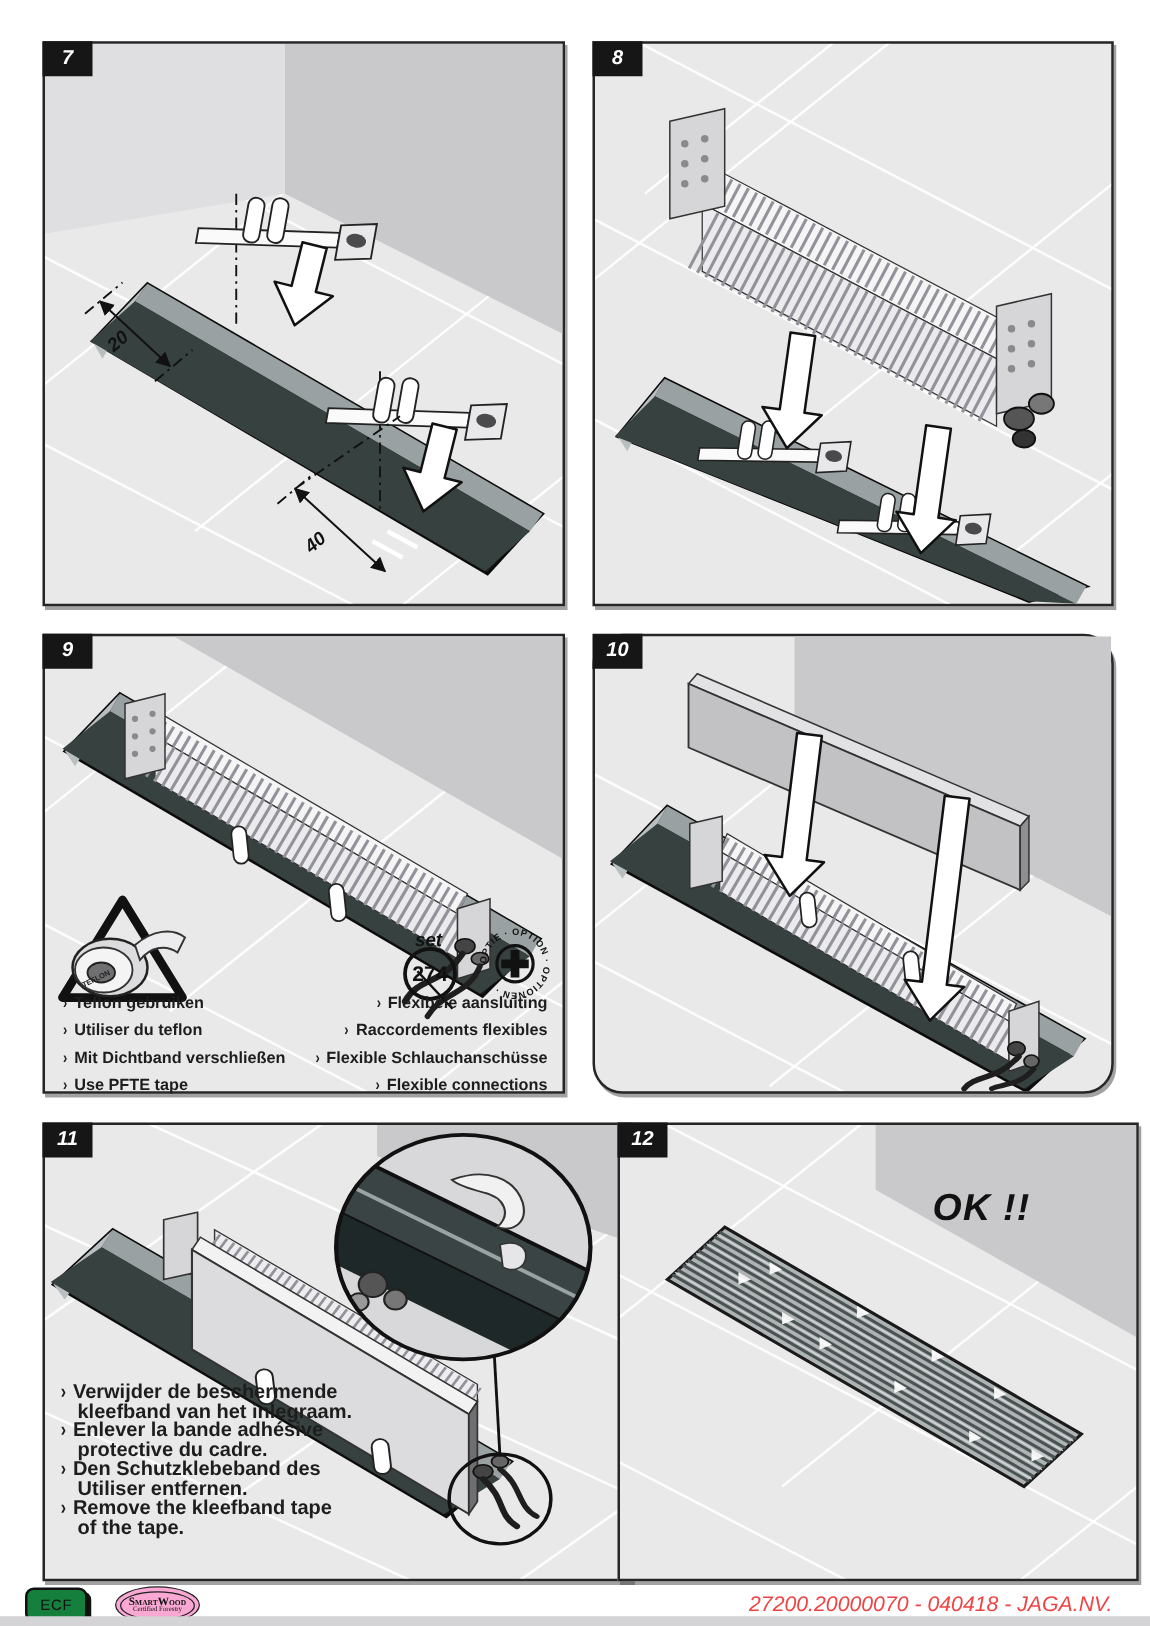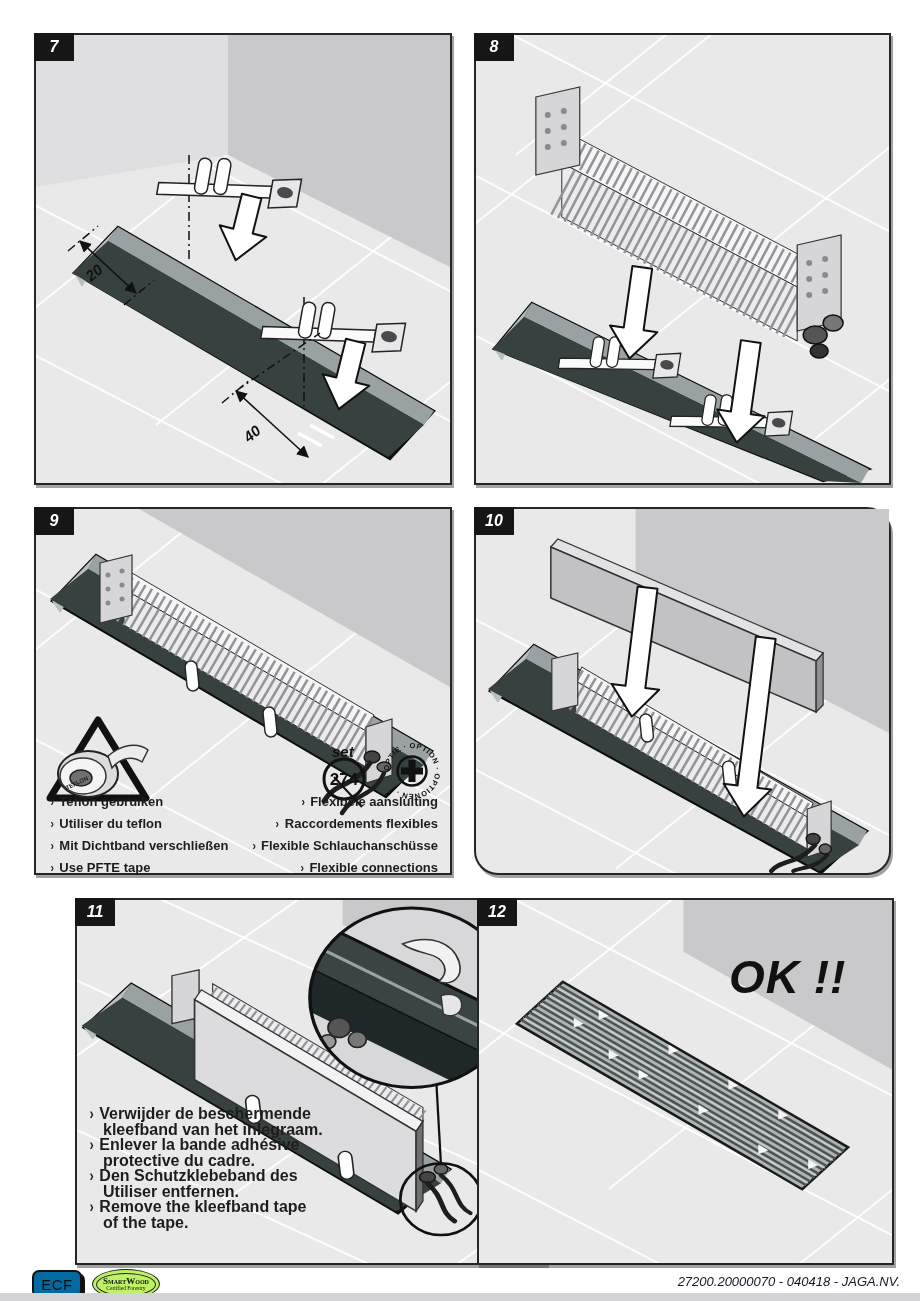--- a/index.html
+++ b/index.html
@@ -12,34 +12,34 @@
   .numtab{position:absolute;left:-2px;top:-2px;min-width:32px;height:28px;background:#161616;
           color:#ffffff;font-size:16px;font-weight:bold;font-style:italic;
           display:flex;align-items:center;justify-content:center;padding:0 4px;z-index:5;}
   .notes{position:absolute;font-weight:bold;font-size:13px;color:#1d1d1d;z-index:4;}
   .notes .ln{white-space:nowrap;}
   .b{display:inline-block;margin-right:5px;transform:scaleX(.8);}
   .p9-left{left:14px;top:282px;line-height:22px;}
   .p9-right{right:12px;top:282px;text-align:right;line-height:22px;}
   .p11-notes{left:12px;top:206px;font-size:16px;line-height:15.5px;}
   .p11-notes .cont{padding-left:14px;}
-  .ok-label{position:absolute;left:250px;top:50px;font-size:46px;font-weight:bold;font-style:italic;
+  .ok-label{position:absolute;left:250px;top:50px;font-size:30px;font-weight:bold;font-style:italic;
             letter-spacing:1px;color:#111;z-index:4;}
   
   #footer{position:absolute;left:0;top:1266px;width:920px;height:35px;}
-  .ecf{position:absolute;left:32px;top:4px;width:46px;height:24px;border:2px solid #111;border-radius:7px;
-       background:#0369a1;box-shadow:3px 3px 0 #111;display:flex;align-items:center;justify-content:center;
-       font-size:15px;letter-spacing:.5px;color:#111;}
+  .ecf{position:absolute;left:20px;top:4px;width:46px;height:24px;border:2px solid #111;border-radius:7px;
+       background:#15803d;box-shadow:3px 3px 0 #111;display:flex;align-items:center;justify-content:center;
+       font-size:12px;letter-spacing:.5px;color:#111;}
   .sw-outer{position:absolute;left:92px;top:3px;width:66px;height:28px;border:1.6px solid #222;border-radius:50%;
-            background:#bef264;display:flex;align-items:center;justify-content:center;}
+            background:#f9a8d4;display:flex;align-items:center;justify-content:center;}
   .sw-inner{width:58px;height:21px;border:1px solid #222;border-radius:50%;display:flex;flex-direction:column;
             align-items:center;justify-content:center;line-height:1;}
   .sw-top{font-family:"Liberation Serif",serif;font-variant:small-caps;font-weight:bold;font-size:9px;color:#111;}
   .sw-bot{font-family:"Liberation Serif",serif;font-size:5.5px;color:#111;}
-  .docref{position:absolute;right:20px;top:8px;font-size:13px;font-style:italic;color:#0f172a;}
+  .docref{position:absolute;right:30px;top:8px;font-size:17px;font-style:italic;color:#ef4444;}
   #bottomstrip{position:absolute;left:0;top:1293px;width:920px;height:8px;background:#d4d4d6;}
   
   .floorline{stroke:#ffffff;stroke-width:2;opacity:.9;fill:none;}
   .walla{fill:#dfdfe1;} .wallb{fill:#c9c9cb;}
   .rim{fill:#1c2425;stroke:#0c0c0c;stroke-width:2.5;}
   .backface{fill:#99a1a2;} .tfloor{fill:#37413f;}
   .whitearrow{fill:#ffffff;stroke:#111;stroke-width:2;stroke-linejoin:round;}
   .dimline{stroke:#111;stroke-width:1.6;fill:none;}
   .dashdot{stroke:#111;stroke-width:1.5;fill:none;stroke-dasharray:9 4 2 4;}
   .dimtext{font:italic bold 15px "Liberation Sans",sans-serif;fill:#111;}
@@ -284,21 +284,21 @@
       <g>
         <polygon points="75,38 82,30 348,144 341,152" fill="#e2e2e4" stroke="#333" stroke-width="1.2"></polygon>
         <polygon points="75,38 341,152 341,203 75,89" fill="#c2c2c5" stroke="#333" stroke-width="1.5"></polygon>
         <polygon points="341,152 348,144 348,196 341,203" fill="#8f8f92" stroke="#333" stroke-width="1.2"></polygon>
       </g>
       <path class="whitearrow" d="M152,78 l20,0 l0,100 l14,0 l-24,30 l-24,-30 l14,0 z" transform="rotate(7 162 160)"></path>
       <path class="whitearrow" d="M268,128 l20,0 l0,150 l14,0 l-24,30 l-24,-30 l14,0 z" transform="rotate(7 278 230)"></path>
     </svg>
   </div>
 
-  <div class="panel" style="left:34px;top:898px;width:472px;height:367px;margin-left:41px;">
+  <div class="panel" style="left:34px;top:898px;width:472px;height:367px;">
     <div class="numtab">11</div>
     <svg viewBox="0 0 414 364" preserveAspectRatio="none">
       <defs>
         <clipPath id="clipF11">
             <polygon points="0,0 235,0 235,25 414,94 414,364 0,364"></polygon>
           </clipPath>
         <clipPath id="clipInset">
             <circle cx="296" cy="98" r="90"></circle>
           </clipPath>
       </defs>
@@ -355,21 +355,21 @@
       <div class="ln cont"><span>kleefband van het inlegraam.</span></div>
       <div class="ln"><span class="b">›</span><span>Enlever la bande adhésive</span></div>
       <div class="ln cont"><span>protective du cadre.</span></div>
       <div class="ln"><span class="b">›</span><span>Den Schutzklebeband des</span></div>
       <div class="ln cont"><span>Utiliser entfernen.</span></div>
       <div class="ln"><span class="b">›</span><span>Remove the kleefband tape</span></div>
       <div class="ln cont"><span>of the tape.</span></div>
     </div>
   </div>
 
-  <div class="panel" style="left:477px;top:898px;width:417px;height:367px;">
+  <div class="panel" style="left:494px;top:898px;width:417px;height:367px;">
     <div class="numtab">12</div>
     <svg viewBox="0 0 414 364" preserveAspectRatio="none">
       <defs>
           <clipPath id="clipF12">
             <polygon points="0,0 205,0 205,52 414,170 414,364 0,364"></polygon>
           </clipPath>
         </defs>
       <polygon class="wallb" points="205,0 414,0 414,170 205,52"></polygon>
       <g clip-path="url(#clipF12)">
         <path class="floorline" d="M-40,100 L460,360 M-40,250 L460,510 M-40,-40 L460,220"></path>

